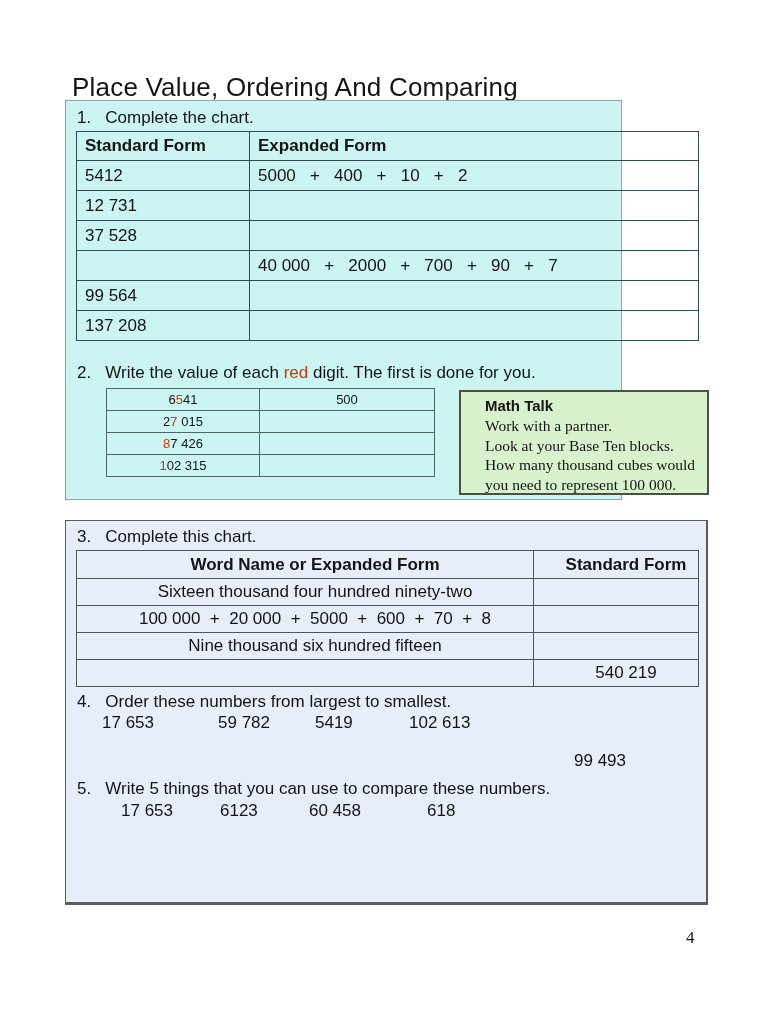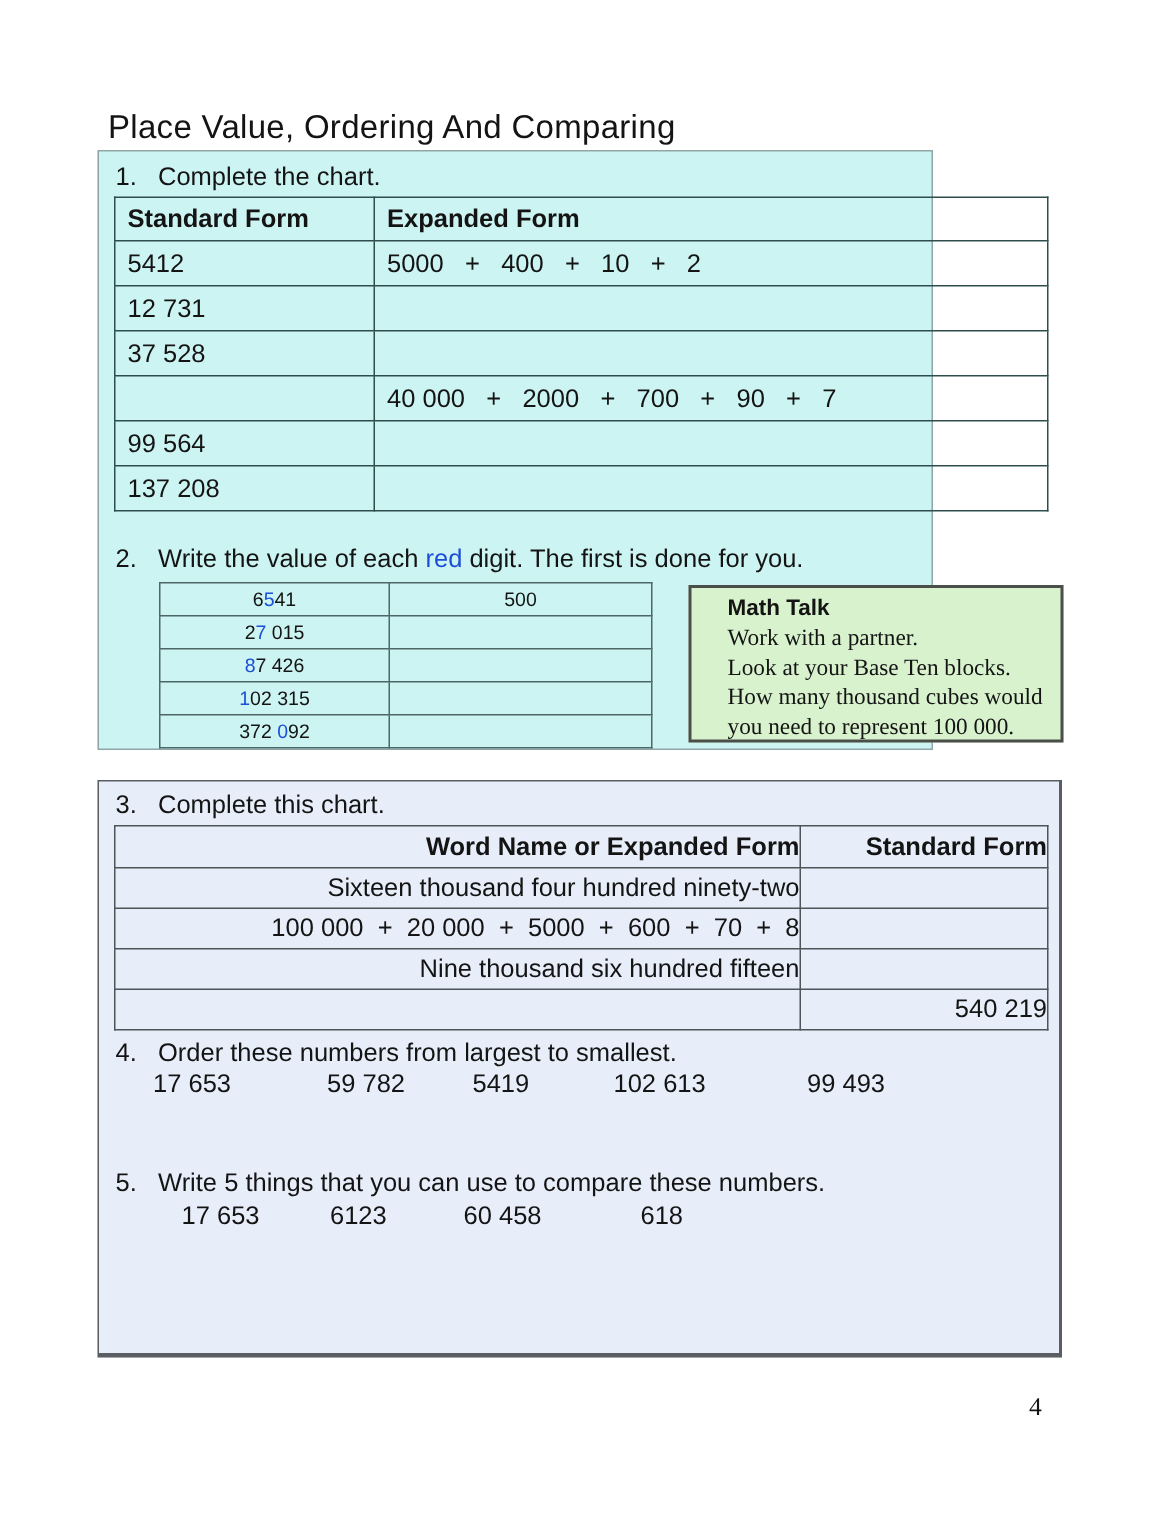--- a/index.html
+++ b/index.html
@@ -9,21 +9,21 @@
     width: 770px;
     height: 1024px;
     background: #ffffff;
     font-family: "Liberation Sans", sans-serif;
     color: #141414;
     overflow: hidden;
   }
   .title {
     position: absolute;
     left: 72px; top: 72px;
-    font-size: 22px;
+    font-size: 26px;
     font-weight: 400;
     letter-spacing: 0.2px;
     white-space: pre;
   }
   
   .box1 {
     position: absolute;
     left: 65px; top: 100px;
     width: 557px; height: 400px;
     background: #ccf4f2;
@@ -48,21 +48,21 @@
     font-size: 17px;
     text-align: left;
     vertical-align: middle;
     padding: 0 0 0 8px;
     white-space: pre-wrap;
     overflow: hidden;
   }
   .t1 th { height: 29px; font-weight: bold; }
   .t1 td { height: 30px; }
   .q2-prompt { position: absolute; left: 11px; top: 262px; }
-  .red-word { color: #1d4ed8; }
+  .red-word { color: #c2410c; }
   .t2 {
     position: absolute;
     left: 40px; top: 287px;
     width: 328px;
     background: #ccf4f2;
   }
   .t2 td {
     border: 1.2px solid #4d6666;
     font-size: 13px;
     text-align: center;
@@ -103,37 +103,37 @@
   }
   .box2 .q3-prompt { position: absolute; left: 11px; top: 6px; }
   .t3 {
     position: absolute;
     left: 10px; top: 29px;
     width: 622px;
   }
   .t3 th, .t3 td {
     border: 1.5px solid #4d5559;
     font-size: 17px;
-    text-align: right;
+    text-align: center;
     vertical-align: middle;
     padding: 0 0 0 20px;
     white-space: pre-wrap;
     overflow: hidden;
   }
   .t3 th { height: 28px; font-weight: bold; }
   .t3 td { height: 27px; }
   .q4-prompt { position: absolute; left: 11px; top: 171px; }
   .q4-numbers, .q5-numbers { position: absolute; font-size: 17px; }
   .num { position: absolute; white-space: pre; top: 0; }
   .q4-numbers { left: 0; top: 192px; width: 100%; height: 22px; }
   .q4-numbers .n0 { left: 36px; }
   .q4-numbers .n1 { left: 152px; }
   .q4-numbers .n2 { left: 249px; }
   .q4-numbers .n3 { left: 343px; }
-  .q4-numbers .n4 { left: 472px; }
+  .q4-numbers .n4 { left: 508px; margin-top: 38px; }
   .q5-prompt { position: absolute; left: 11px; top: 258px; }
   .q5-numbers { left: 0; top: 280px; width: 100%; height: 22px; }
   .q5-numbers .n0 { left: 55px; }
   .q5-numbers .n1 { left: 154px; }
   .q5-numbers .n2 { left: 243px; }
   .q5-numbers .n3 { left: 345px; margin-left: 16px; }
   .page-number {
     position: absolute;
     left: 686px; top: 928px;
     font-family: "Liberation Serif", serif;
@@ -205,24 +205,20 @@
         <td></td>
       </tr>
       <tr>
         <td><span></span><span class="red-word">8</span><span>7 426</span></td>
         <td></td>
       </tr>
       <tr>
         <td><span></span><span class="red-word">1</span><span>02 315</span></td>
         <td></td>
       </tr>
-      <tr>
-        <td><span>372 </span><span class="red-word">0</span><span>92</span></td>
-        <td></td>
-      </tr>
     </tbody>
       </table>
 
     <div class="mathtalk">
       <div class="mt-title">Math Talk</div>
       <div class="mt-line">Work with a partner.</div>
       <div class="mt-line">Look at your Base Ten blocks.</div>
       <div class="mt-line">How many thousand cubes would</div>
       <div class="mt-line">you need to represent 100 000.</div>
     </div>

